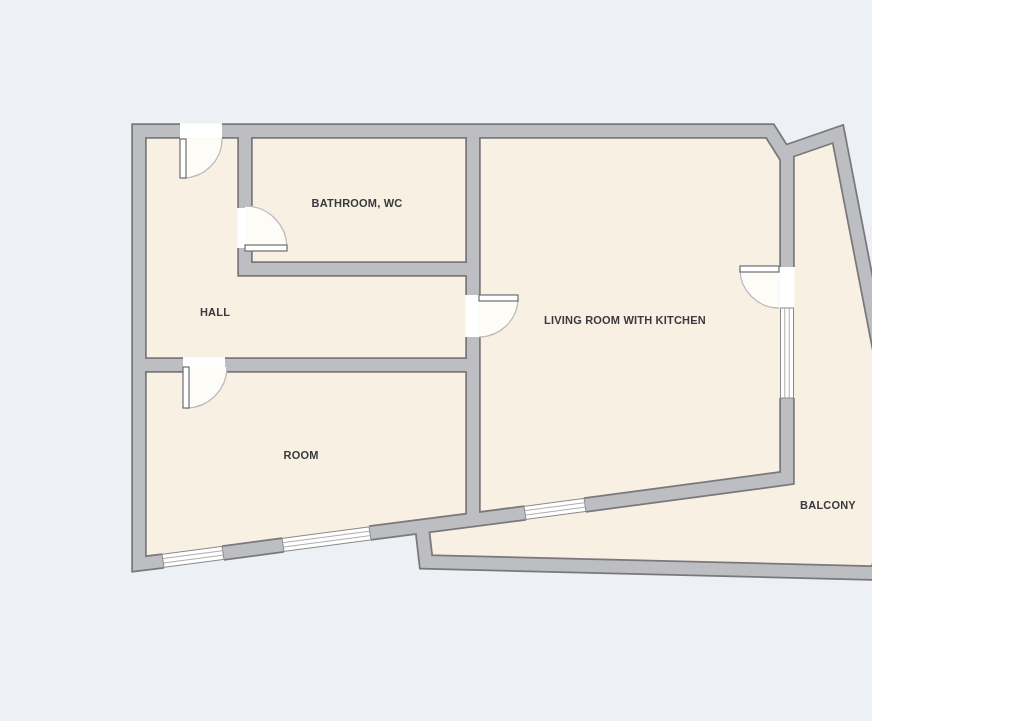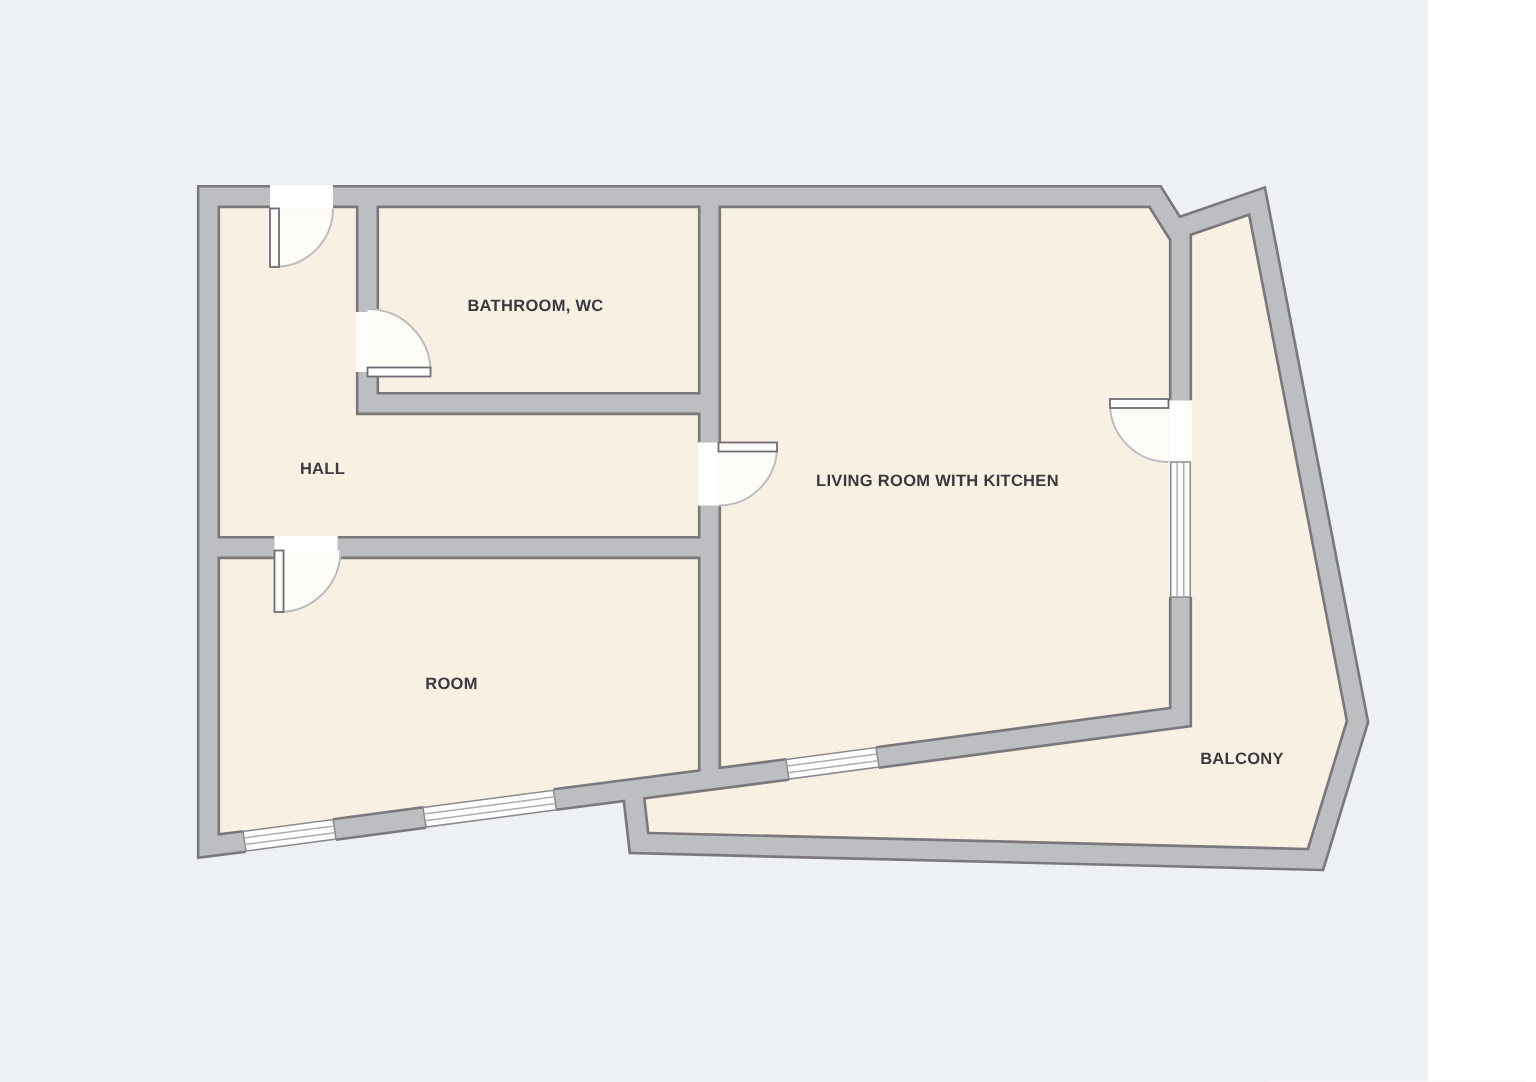--- a/index.html
+++ b/index.html
@@ -1,17 +1,17 @@
 <!DOCTYPE html>
 <html style="--background: #edf0f5; --floor: #f8f0e2; --wall-fill: #bcbec2; --wall-outline: #7b787c; --opening: #ffffff; --window-frame: #8a888c; --window-line: #aeacb0; --door-swing: #fdfcf7; --door-arc: #bdbbbf; --door-leaf: #6f6d71; --label: #3a393d;"><head>
 <meta charset="utf-8">
 <style>
   html,body{margin:0;padding:0;}
   body{font-family:"Liberation Sans",sans-serif;}
-  .stage{position:relative;width:952px;height:721px;background:var(--background,#edf0f5);overflow:hidden;}
+  .stage{position:relative;width:872px;height:721px;background:var(--background,#edf0f5);overflow:hidden;}
   svg{display:block;}
   .floor{fill:var(--floor,#f8f0e2);}
   .wo{fill:none;stroke:var(--wall-outline,#7b787c);stroke-width:15.5;stroke-linecap:butt;stroke-linejoin:miter;}
   .wf{fill:none;stroke:var(--wall-fill,#bcbec2);stroke-width:12;stroke-linecap:butt;stroke-linejoin:miter;}
   .opening{fill:var(--opening,#ffffff);stroke:none;}
   .win-frame{fill:var(--opening,#ffffff);stroke:var(--window-frame,#8a888c);stroke-width:1;}
   .win-line{fill:none;stroke:var(--window-line,#aeacb0);stroke-width:1;}
   .disc{fill:var(--door-swing,#fdfcf7);stroke:none;}
   .arc{fill:none;stroke:var(--door-arc,#bdbbbf);stroke-width:1.3;}
   .leaf{fill:var(--opening,#ffffff);stroke:var(--door-leaf,#6f6d71);stroke-width:1.2;}

